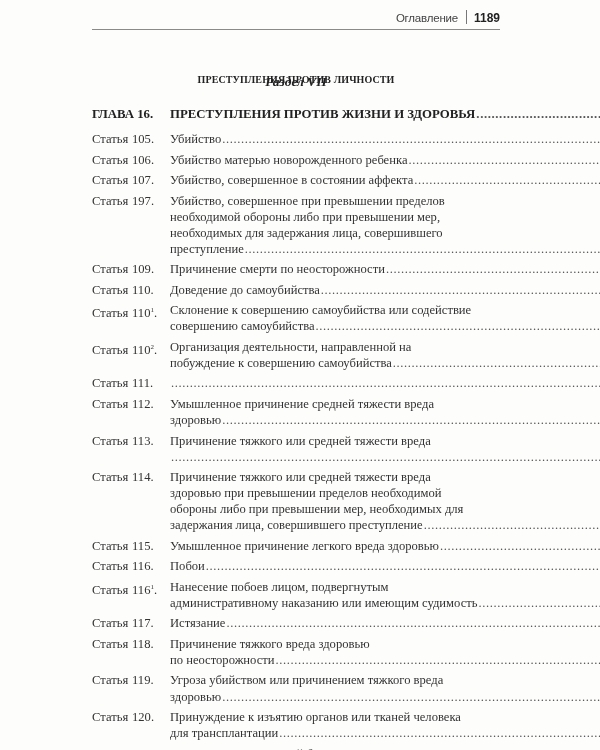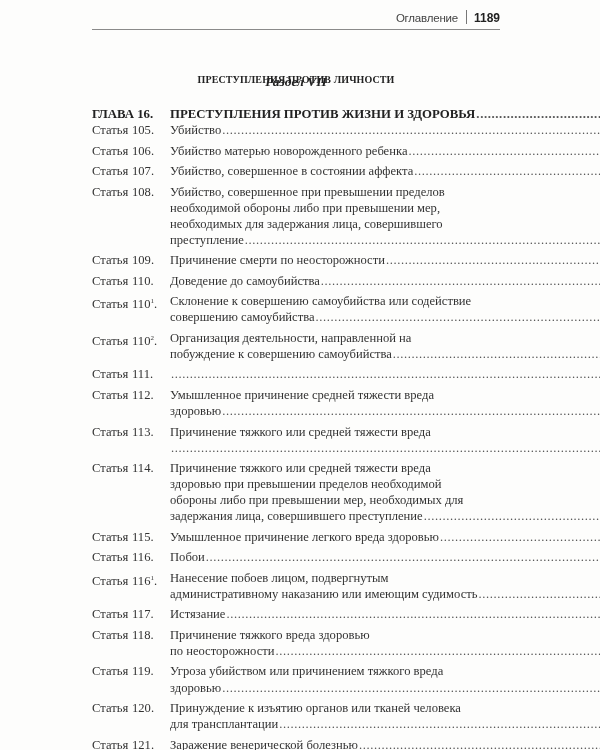--- a/index.html
+++ b/index.html
@@ -30,21 +30,21 @@
   .toc { position: absolute; left: 92px; top: 106px; width: 406px; }
   .entry { position: relative; display: flex; font-size: 12.6px; line-height: 16.1px; margin-bottom: 4.4px; color: #333; }
   .entry .lbl { width: 78px; flex: none; white-space: nowrap; }
   .entry .lbl .word { display: inline-block; width: 40px; }
   .entry .lbl sup { font-size: 7px; vertical-align: 5px; }
   .entry .body { flex: 1; position: relative; }
   .entry .line { display: block; white-space: nowrap; overflow: hidden; }
   .entry .line.last { display: flex; }
   .entry .line.last .txt { flex: none; white-space: nowrap; }
   .entry .line.last .dots { flex: 1; overflow: hidden; white-space: nowrap; color: #555; letter-spacing: 0.6px; padding-left: 1px; }
-  .entry.chapter { font-weight: bold; font-size: 12.8px; margin-bottom: 0; color: #222; }
+  .entry.chapter { font-weight: bold; font-size: 12.8px; margin-bottom: 9px; color: #222; }
 </style>
 </head>
 <body>
 
 <div class="running-head">
   <span class="rh-title">Оглавление</span>
   <span class="rh-sep"></span>
   <span class="rh-page">1189</span>
 </div>
 
@@ -84,21 +84,21 @@
     <div class="entry">
       <span class="lbl"><span class="word">Статья</span><span>107</span>.</span>
       <span class="body">
         <span class="line last">
           <span class="txt">Убийство, совершенное в состоянии аффекта</span>
           <span class="dots">........................................................................................................................................................................................................</span>
         </span>
       </span>
     </div>
     <div class="entry">
-      <span class="lbl"><span class="word">Статья</span><span>108</span>.</span>
+      <span class="lbl"><span class="word">Статья</span><span>197</span>.</span>
       <span class="body">
         <span class="line">Убийство, совершенное при превышении пределов</span>
         <span class="line">необходимой обороны либо при превышении мер,</span>
         <span class="line">необходимых для задержания лица, совершившего</span>
         <span class="line last">
           <span class="txt">преступление</span>
           <span class="dots">........................................................................................................................................................................................................</span>
         </span>
       </span>
     </div>

